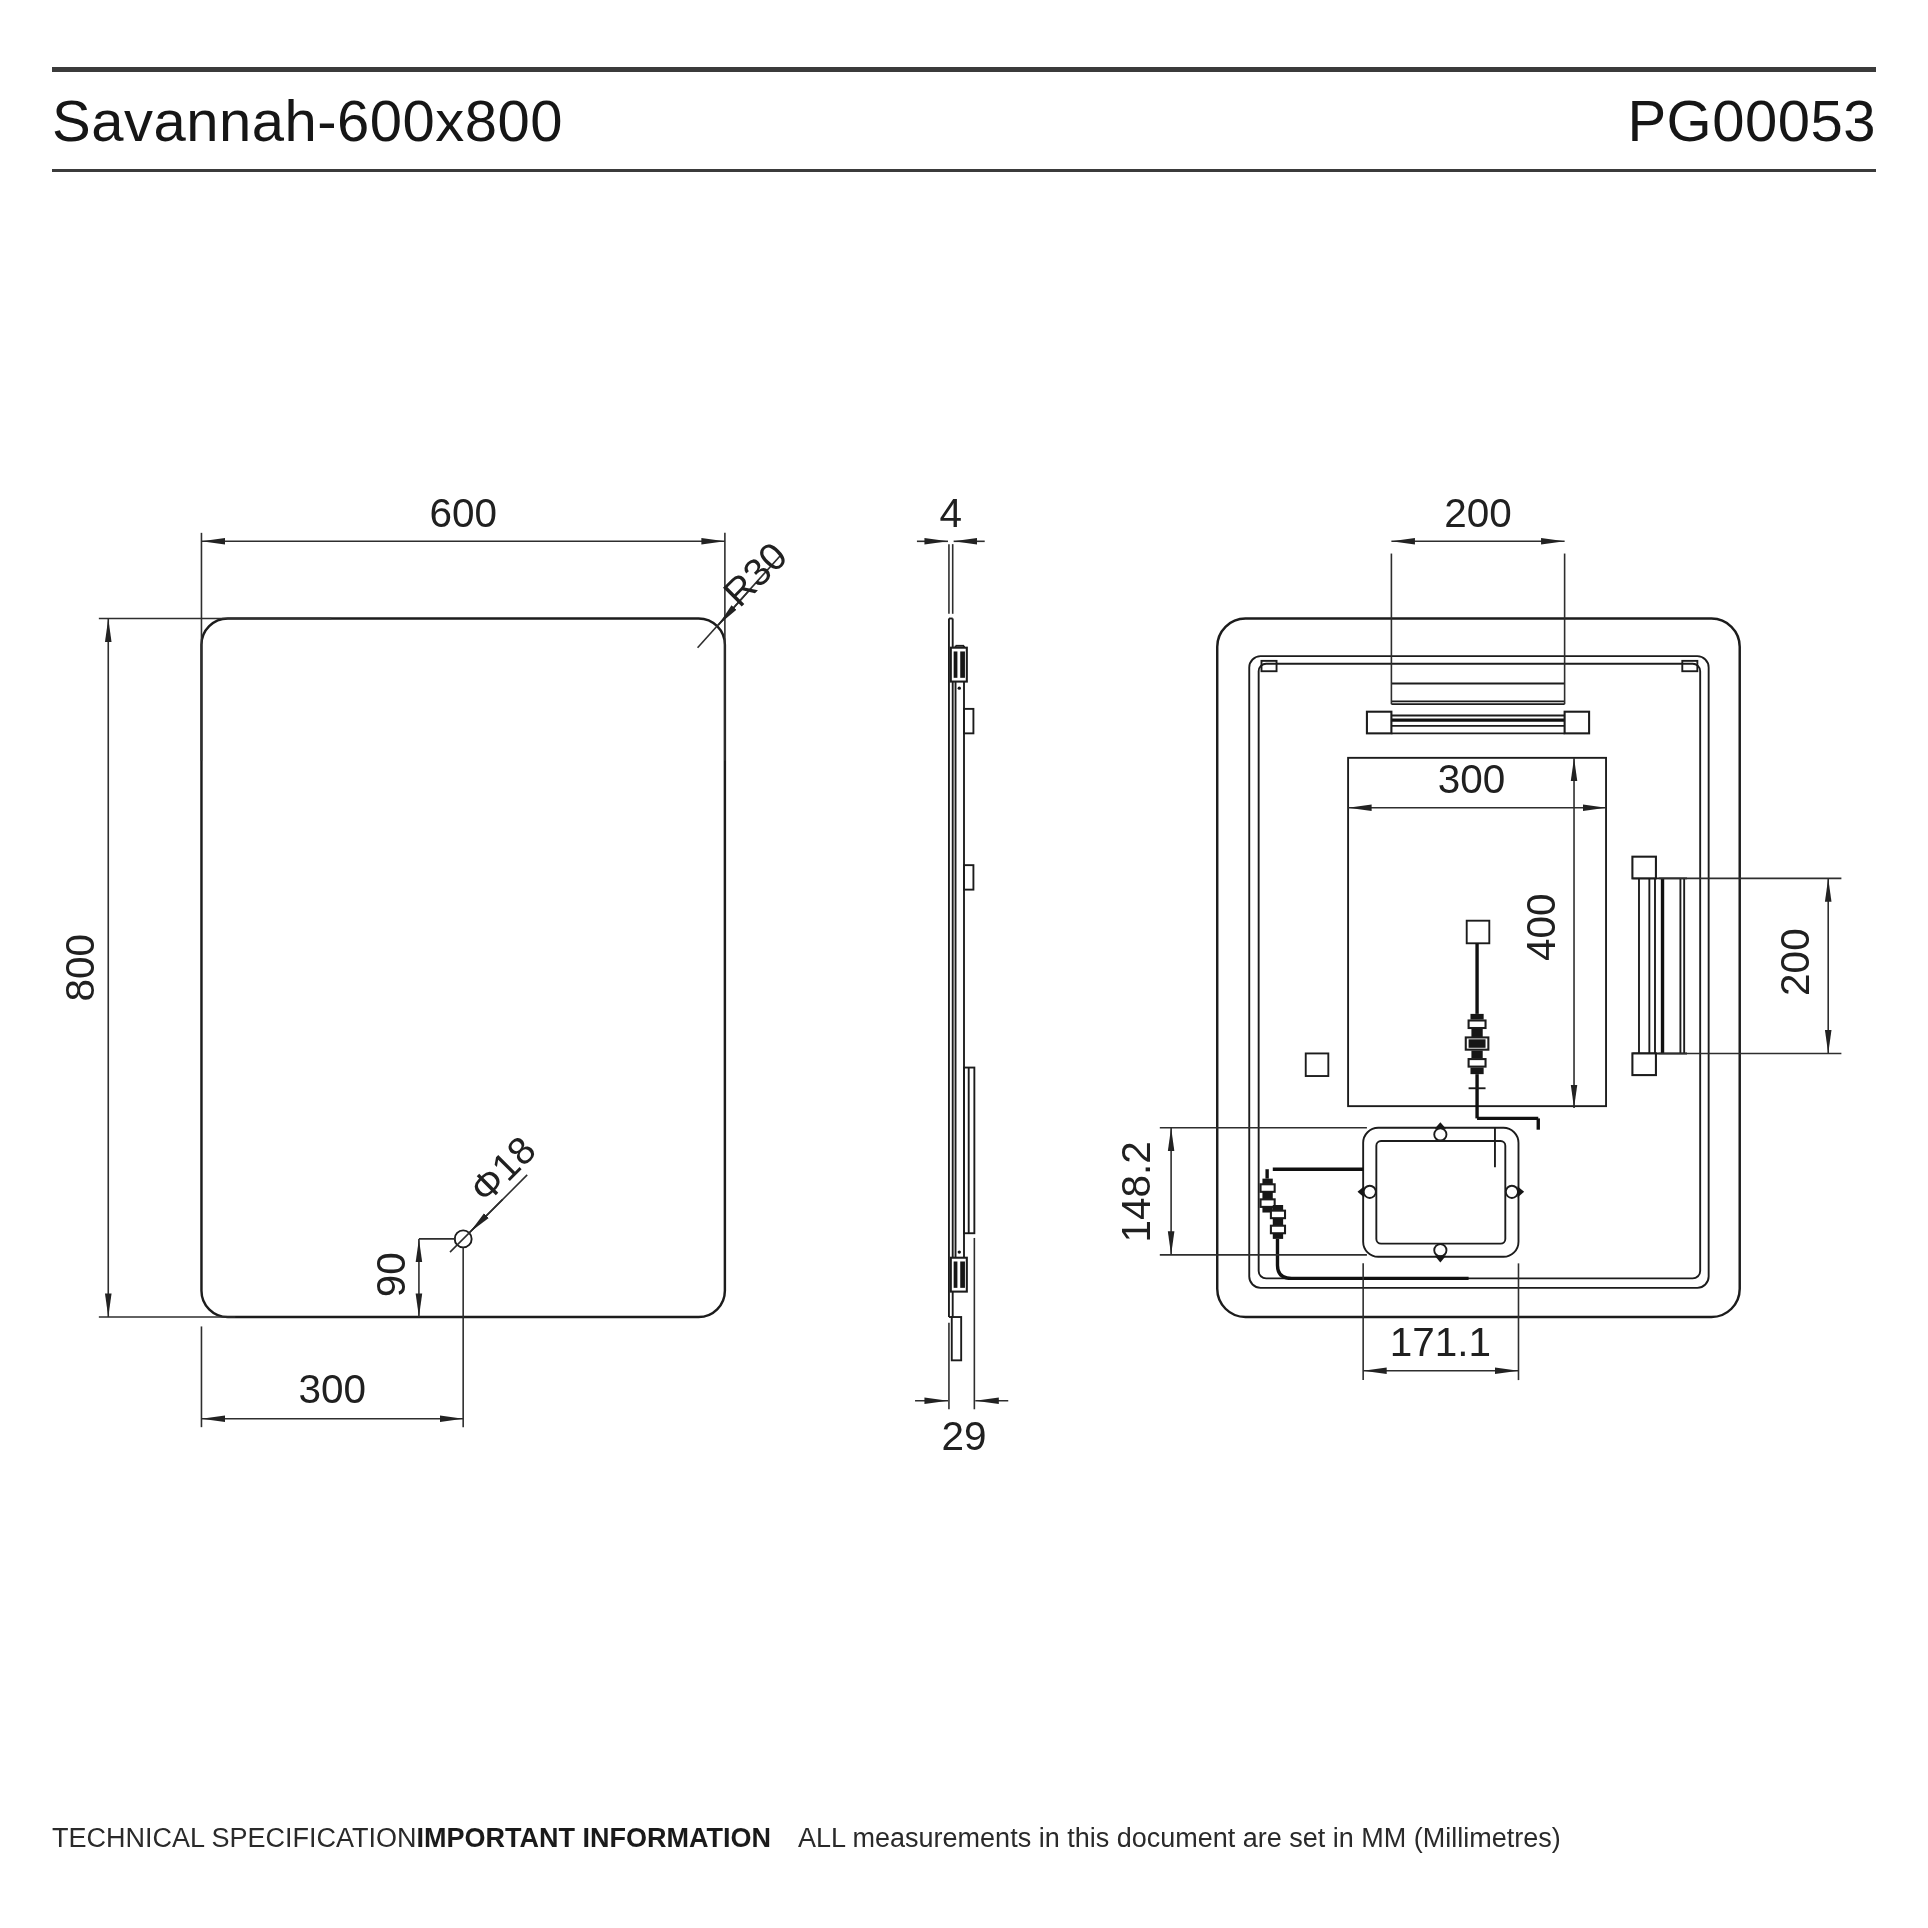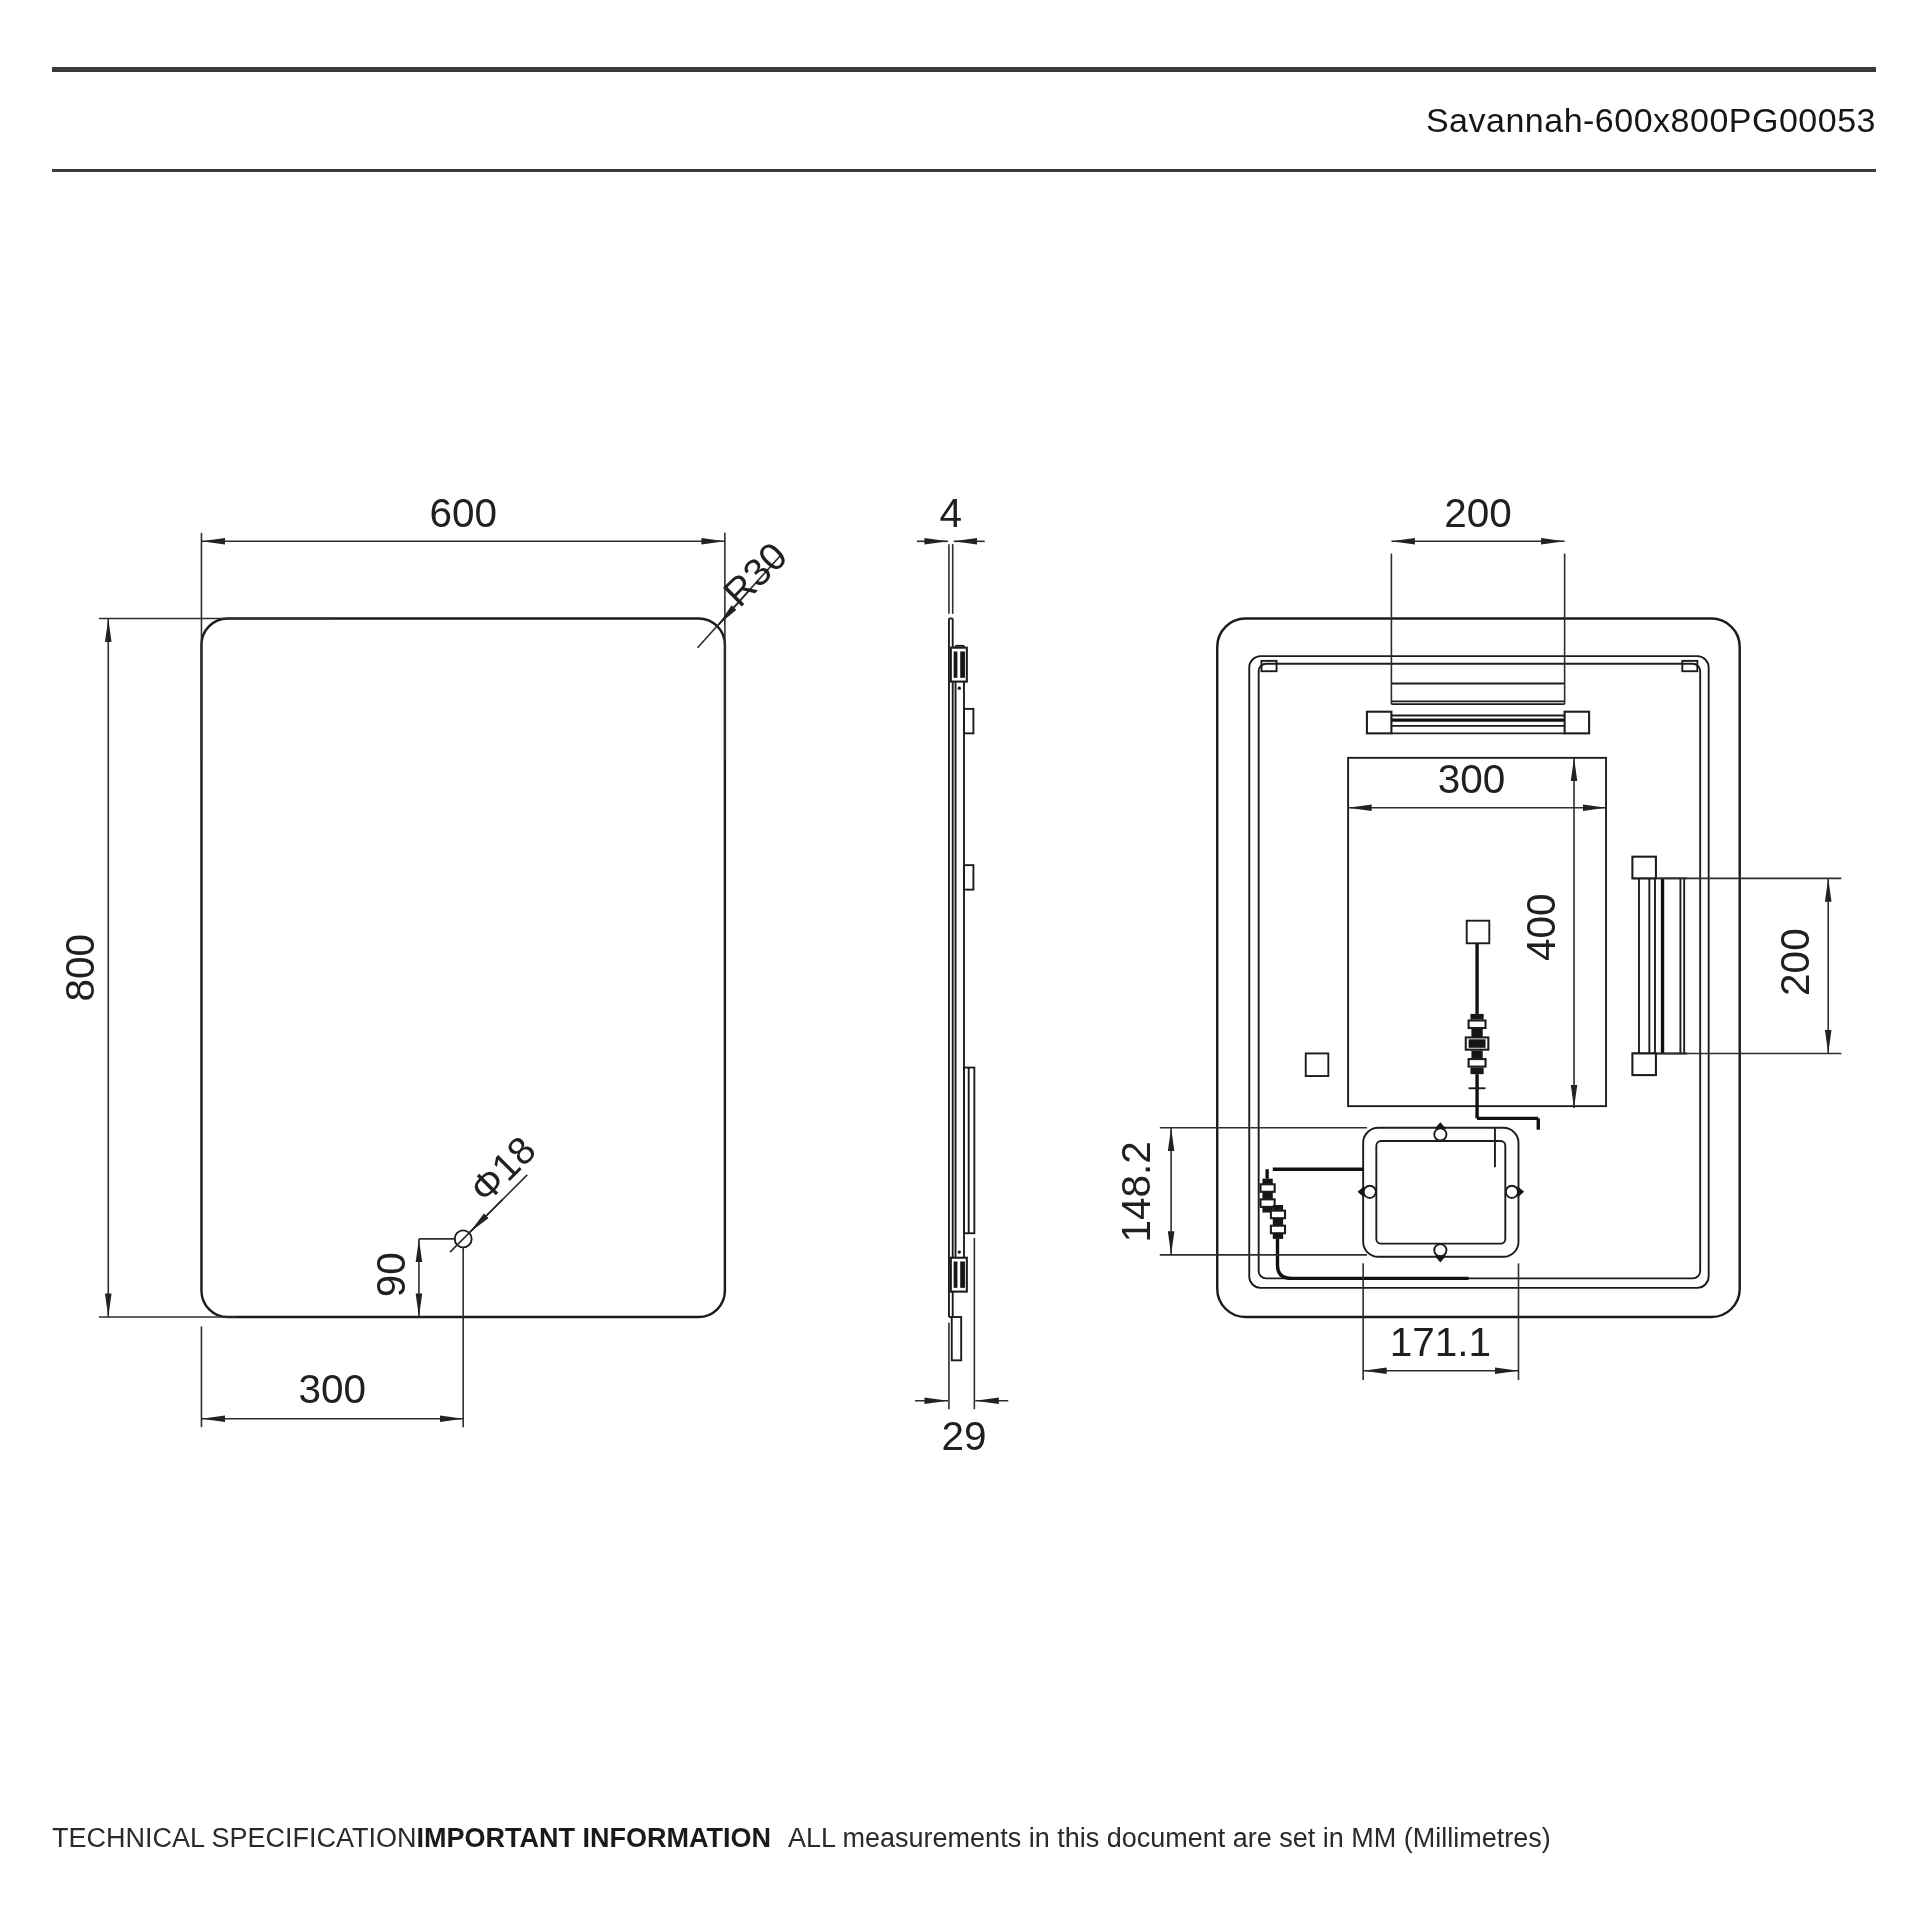--- a/index.html
+++ b/index.html
@@ -1,25 +1,25 @@
 <!DOCTYPE html>
 <html style="font-size:15px"><head>
 <meta charset="utf-8">
 <style>
   html,body{margin:0;padding:0;background:#ffffff;}
   #page{position:relative;width:1928px;height:1928px;background:#ffffff;overflow:hidden;
         font-family:"Liberation Sans", sans-serif;color:#1c1c1c;}
   .hdr{position:absolute;top:67px;left:52px;right:52px;height:97px;
        border-top:5.6px solid #3b3b3b;border-bottom:3.8px solid #3b3b3b;
-       display:flex;align-items:center;justify-content:flex-end;
-       font-size:34px;letter-spacing:0.5px;color:#161616;}
+       display:flex;align-items:center;justify-content:space-between;
+       font-size:58px;letter-spacing:0.5px;color:#161616;}
   .ftr{position:absolute;left:52px;right:52px;top:1823px;display:flex;
        justify-content:flex-start;align-items:baseline;font-size:27px;color:#2a2a2a;}
   .ftr .imp{font-weight:700;color:#1a1a1a;}
-  .ftr .rest{padding-left:17px;margin-top:44px;}
+  .ftr .rest{padding-left:27px;margin-top:44px;}
   svg{position:absolute;left:0;top:0;}
   .ol{stroke:#1c1c1c;stroke-width:2.6;fill:none;}
   .o2{stroke:#1c1c1c;stroke-width:2;fill:none;}
   .dim{stroke:#2e2e2e;stroke-width:1.7;fill:none;}
   .thk{stroke:#101010;stroke-width:3.6;fill:none;}
   .blk{fill:#ffffff;stroke:#1c1c1c;stroke-width:2.2;}
   .drk{fill:#161616;stroke:none;}
   .dimtxt{font-family:"Liberation Sans",sans-serif;font-size:43px;fill:#202020;}
   .small{font-size:41px;}
   text{user-select:none;}

